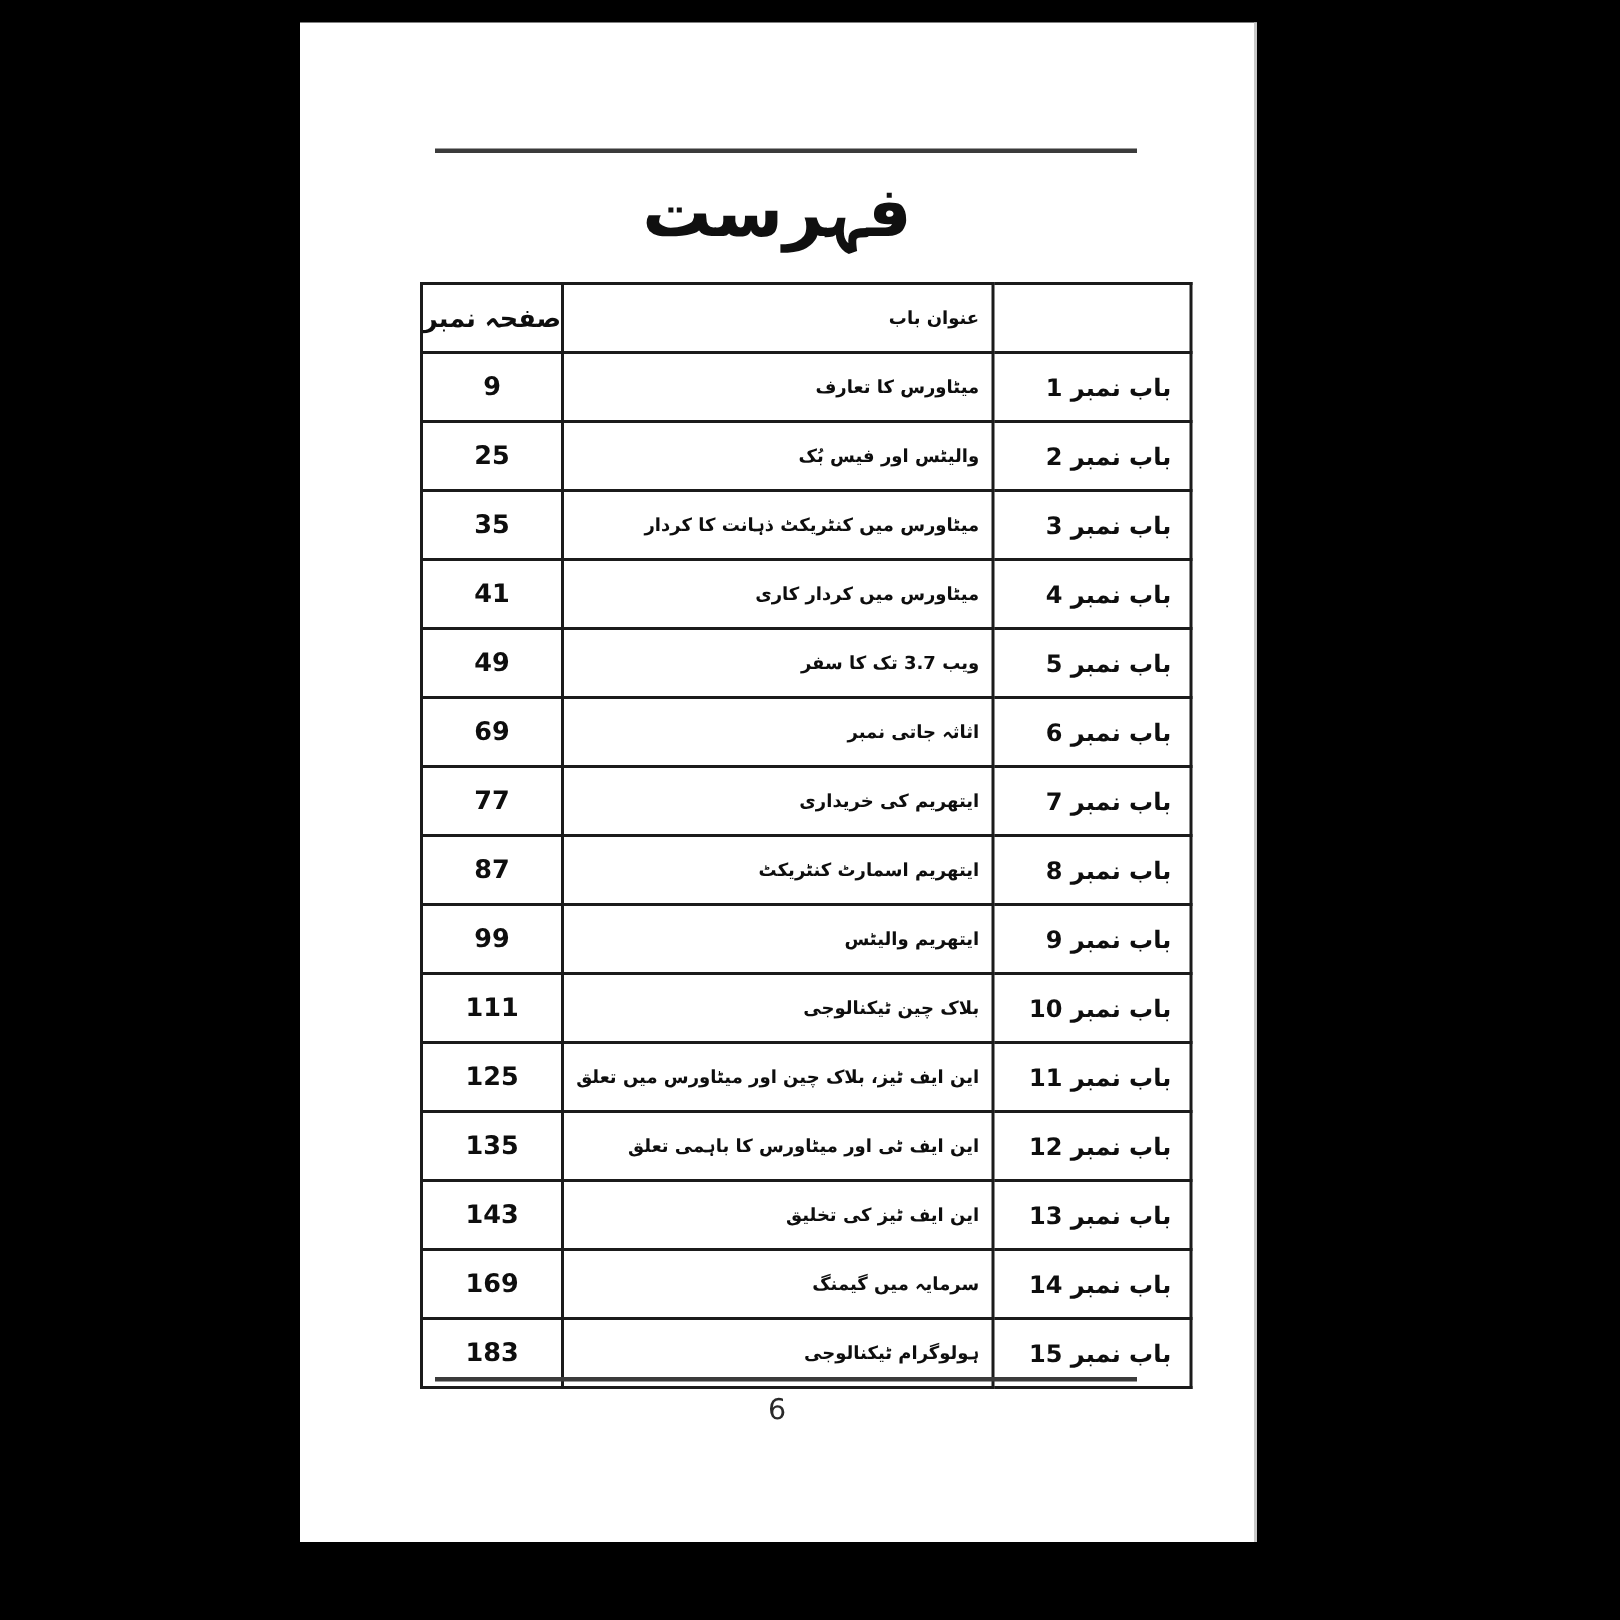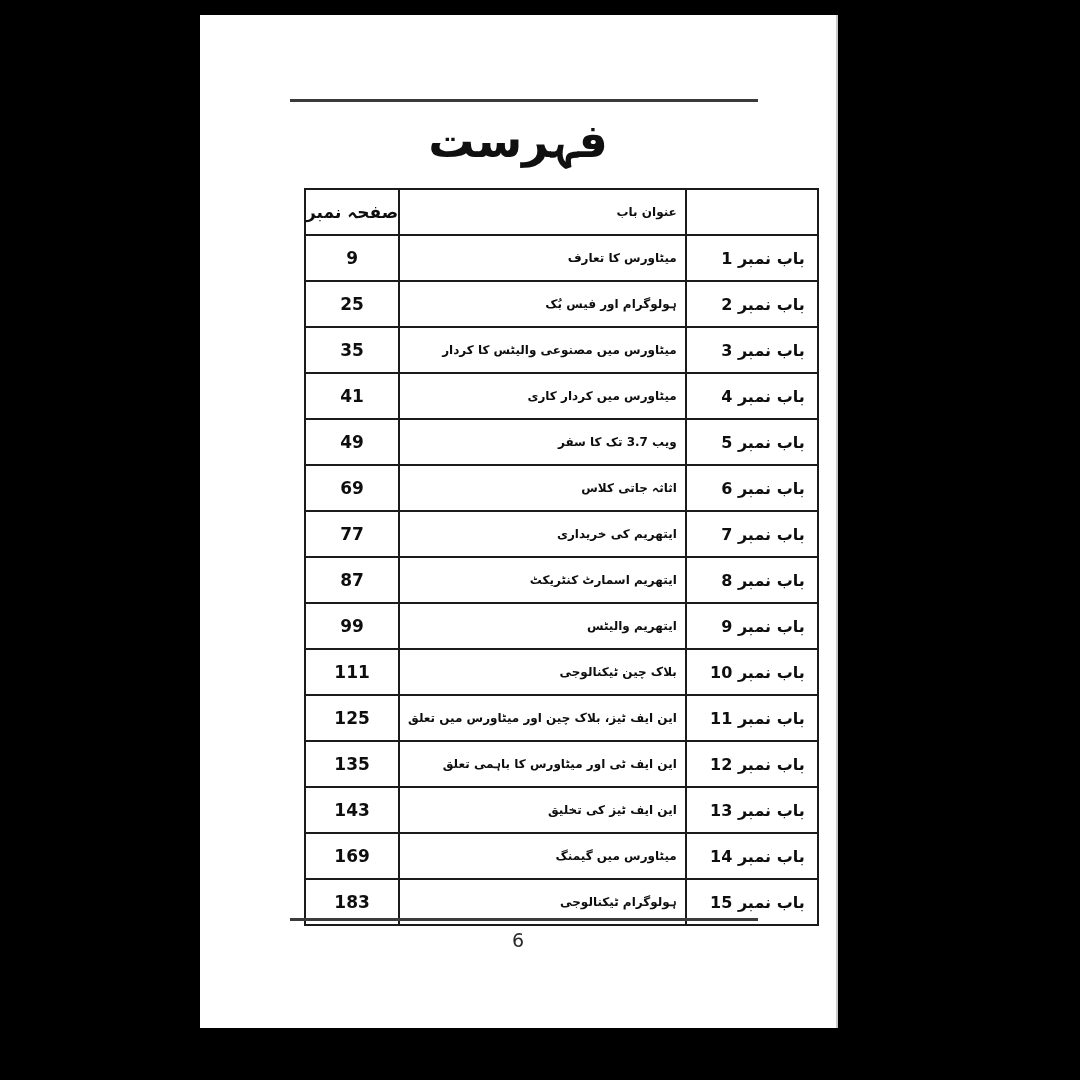--- a/index.html
+++ b/index.html
@@ -43,21 +43,21 @@
     width: 100%;
     margin: 0;
     text-align: center;
     font-size: 46px;
     font-weight: bold;
     color: #101010;
     line-height: 1.5;
   }
   table.toc {
     position: absolute;
-    left: 104px;
+    left: 80px;
     top: 173px;
     border-collapse: collapse;
     table-layout: fixed;
   }
   .toc th, .toc td {
     border: 2px solid #1b1b1b;
     height: 44px;
     padding: 0;
     color: #0e0e0e;
     vertical-align: middle;
@@ -116,41 +116,41 @@
         </tr>
       </thead>
       <tbody>
         <tr>
           <td class="c-page">9</td>
           <td class="c-title" dir="rtl" lang="ur"><span class="fit">میٹاورس کا تعارف</span></td>
           <td class="c-chap" dir="rtl" lang="ur"><span class="fit">باب نمبر 1</span></td>
         </tr>
         <tr>
           <td class="c-page">25</td>
-          <td class="c-title" dir="rtl" lang="ur"><span class="fit">ہولوگرام اور فیس بُک</span></td>
+          <td class="c-title" dir="rtl" lang="ur"><span class="fit">والیٹس اور فیس بُک</span></td>
           <td class="c-chap" dir="rtl" lang="ur"><span class="fit">باب نمبر 2</span></td>
         </tr>
         <tr>
           <td class="c-page">35</td>
-          <td class="c-title" dir="rtl" lang="ur"><span class="fit">میٹاورس میں مصنوعی والیٹس کا کردار</span></td>
+          <td class="c-title" dir="rtl" lang="ur"><span class="fit">میٹاورس میں کنٹریکٹ ذہانت کا کردار</span></td>
           <td class="c-chap" dir="rtl" lang="ur"><span class="fit">باب نمبر 3</span></td>
         </tr>
         <tr>
           <td class="c-page">41</td>
           <td class="c-title" dir="rtl" lang="ur"><span class="fit">میٹاورس میں کردار کاری</span></td>
           <td class="c-chap" dir="rtl" lang="ur"><span class="fit">باب نمبر 4</span></td>
         </tr>
         <tr>
           <td class="c-page">49</td>
           <td class="c-title" dir="rtl" lang="ur"><span class="fit">ویب 3.7 تک کا سفر</span></td>
           <td class="c-chap" dir="rtl" lang="ur"><span class="fit">باب نمبر 5</span></td>
         </tr>
         <tr>
           <td class="c-page">69</td>
-          <td class="c-title" dir="rtl" lang="ur"><span class="fit">اثاثہ جاتی کلاس</span></td>
+          <td class="c-title" dir="rtl" lang="ur"><span class="fit">اثاثہ جاتی نمبر</span></td>
           <td class="c-chap" dir="rtl" lang="ur"><span class="fit">باب نمبر 6</span></td>
         </tr>
         <tr>
           <td class="c-page">77</td>
           <td class="c-title" dir="rtl" lang="ur"><span class="fit">ایتھریم کی خریداری</span></td>
           <td class="c-chap" dir="rtl" lang="ur"><span class="fit">باب نمبر 7</span></td>
         </tr>
         <tr>
           <td class="c-page">87</td>
           <td class="c-title" dir="rtl" lang="ur"><span class="fit">ایتھریم اسمارٹ کنٹریکٹ</span></td>
@@ -176,21 +176,21 @@
           <td class="c-title" dir="rtl" lang="ur"><span class="fit">این ایف ٹی اور میٹاورس کا باہمی تعلق</span></td>
           <td class="c-chap" dir="rtl" lang="ur"><span class="fit">باب نمبر 12</span></td>
         </tr>
         <tr>
           <td class="c-page">143</td>
           <td class="c-title" dir="rtl" lang="ur"><span class="fit">این ایف ٹیز کی تخلیق</span></td>
           <td class="c-chap" dir="rtl" lang="ur"><span class="fit">باب نمبر 13</span></td>
         </tr>
         <tr>
           <td class="c-page">169</td>
-          <td class="c-title" dir="rtl" lang="ur"><span class="fit">میٹاورس میں گیمنگ</span></td>
+          <td class="c-title" dir="rtl" lang="ur"><span class="fit">سرمایہ میں گیمنگ</span></td>
           <td class="c-chap" dir="rtl" lang="ur"><span class="fit">باب نمبر 14</span></td>
         </tr>
         <tr>
           <td class="c-page">183</td>
           <td class="c-title" dir="rtl" lang="ur"><span class="fit">ہولوگرام ٹیکنالوجی</span></td>
           <td class="c-chap" dir="rtl" lang="ur"><span class="fit">باب نمبر 15</span></td>
         </tr>
       </tbody>
     </table>
 

